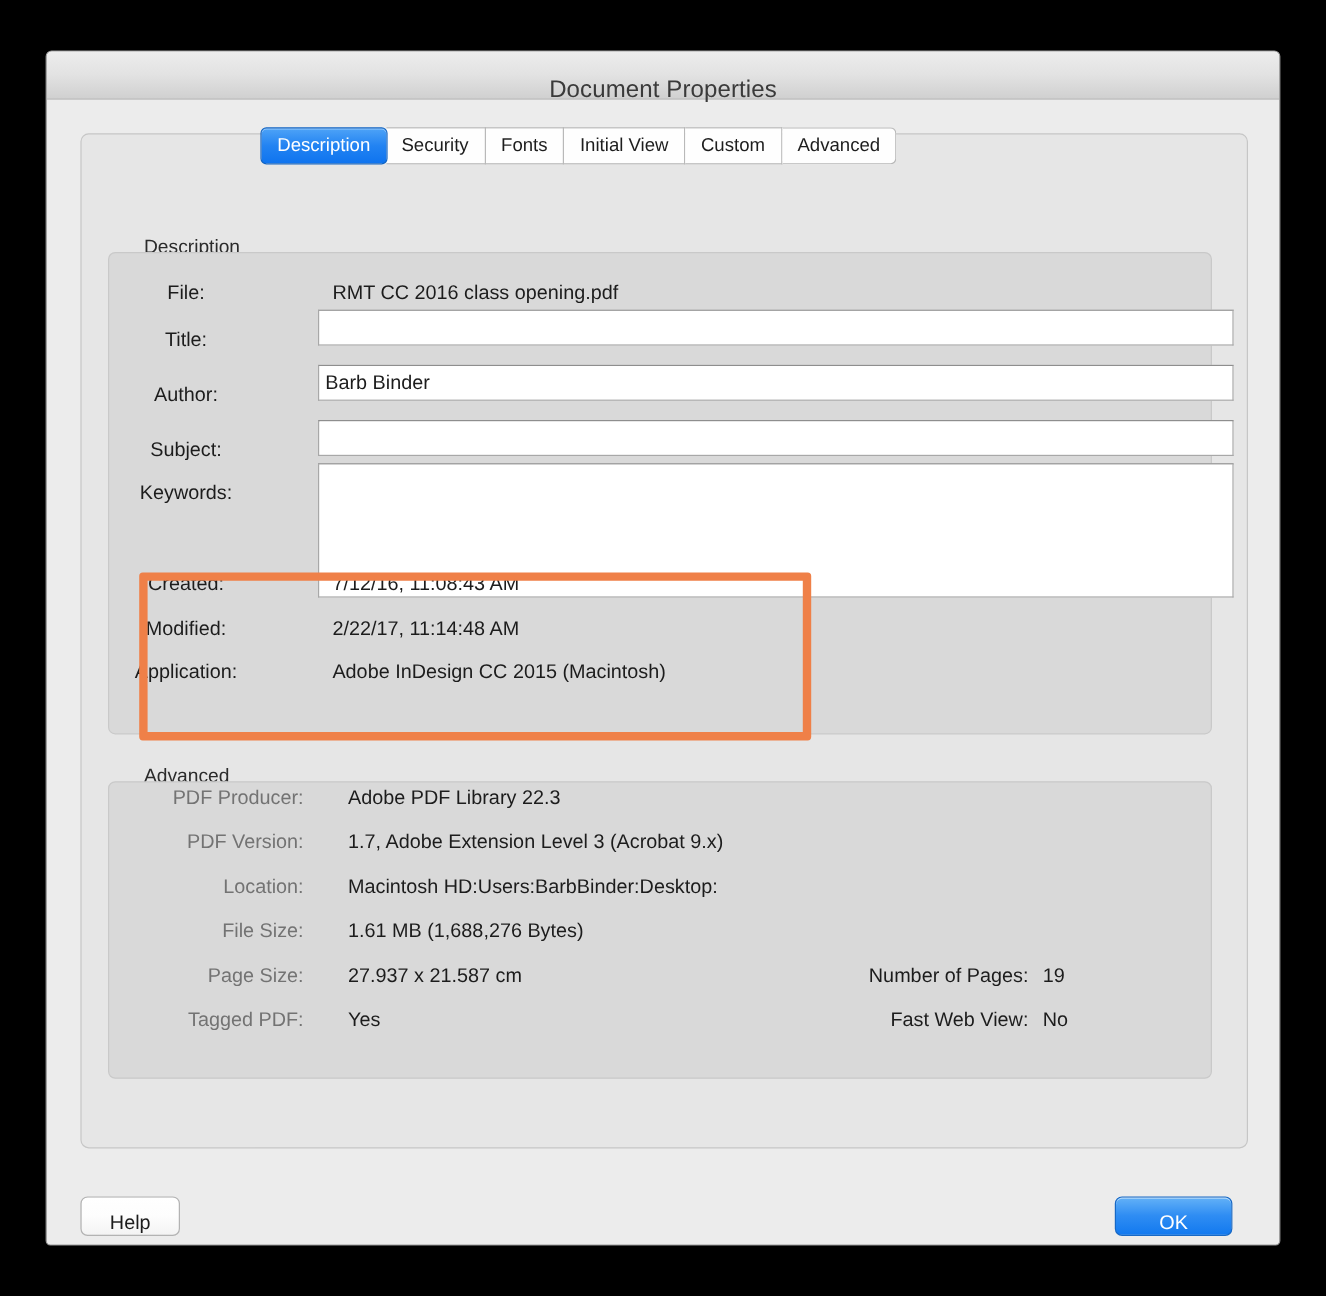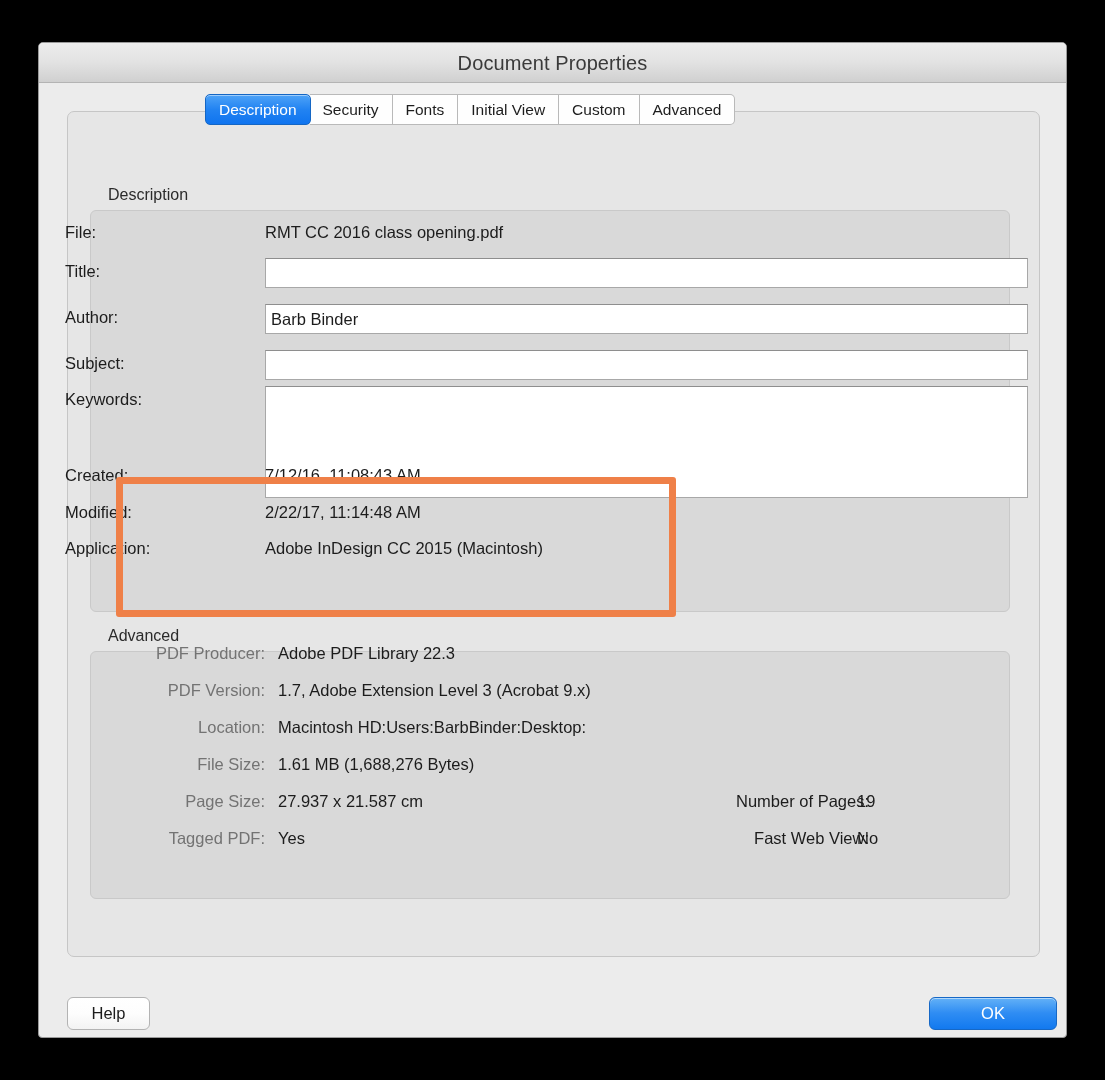--- a/index.html
+++ b/index.html
@@ -1,15 +1,15 @@
 <!DOCTYPE html>
 <html><head>
 <meta charset="utf-8">
 <style>
-  * { box-sizing: border-box; margin: 0; padding: 0; }
+  * { box-sizing: border-box; margin: 0; padding: 12px; }
 
   html, body {
     width: 1105px;
     height: 1080px;
     background: #000000;
     font-family: "Liberation Sans", sans-serif;
     overflow: hidden;
   }
 
   
@@ -108,21 +108,21 @@
   #desc-box   { left: 22px; top: 98px; width: 920px; height: 402px; }
 
   #adv-label { left: 40px; top: 515px; }
   #adv-box   { left: 22px; top: 539px; width: 920px; height: 248px; }
 
   
   .field-label {
     position: absolute;
     font-size: 16.5px;
     color: #1c1c1c;
-    text-align: left;
+    text-align: center;
     width: 180px;
   }
   .field-static {
     position: absolute;
     font-size: 16.5px;
     color: #1c1c1c;
   }
   .text-input {
     position: absolute;
     left: 226px;
@@ -233,21 +233,21 @@
     font-size: 16.5px;
     color: #1c1c1c;
     cursor: default;
   }
   #btn-help   { left: 28px;  top: 954px; width: 83px; }
   #btn-cancel { left: 764px; top: 954px; width: 98px; margin-top: 45px; }
   #btn-ok {
     position: absolute;
     left: 890px;
     top: 954px;
-    width: 128px;
+    width: 98px;
     height: 33px;
     background: linear-gradient(to bottom, #63b1f7 0%, #2f8df3 48%, #1279ef 100%);
     border: 1px solid #1668c6;
     border-radius: 6px;
     font-family: "Liberation Sans", sans-serif;
     font-size: 16.5px;
     color: #ffffff;
     box-shadow: inset 0 1px 0 rgba(255,255,255,.5);
     cursor: default;
   }

